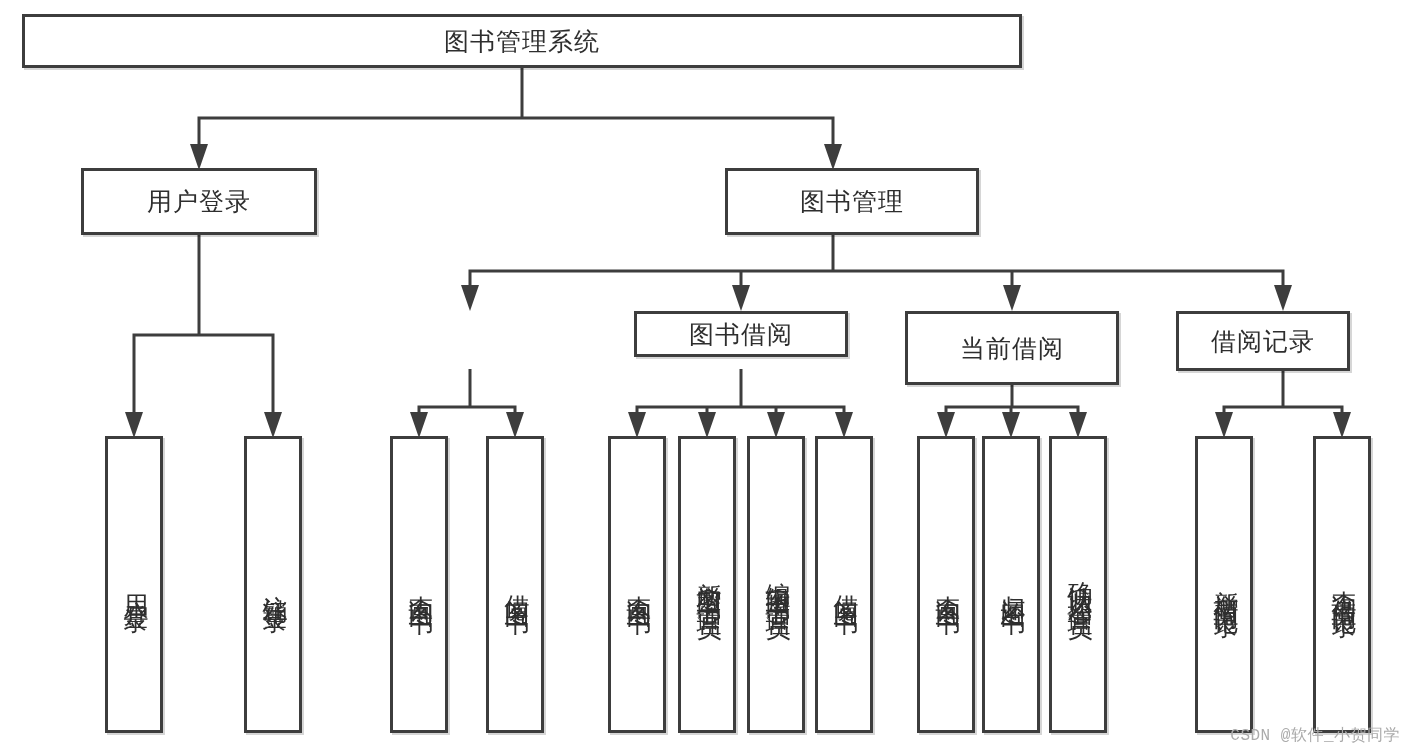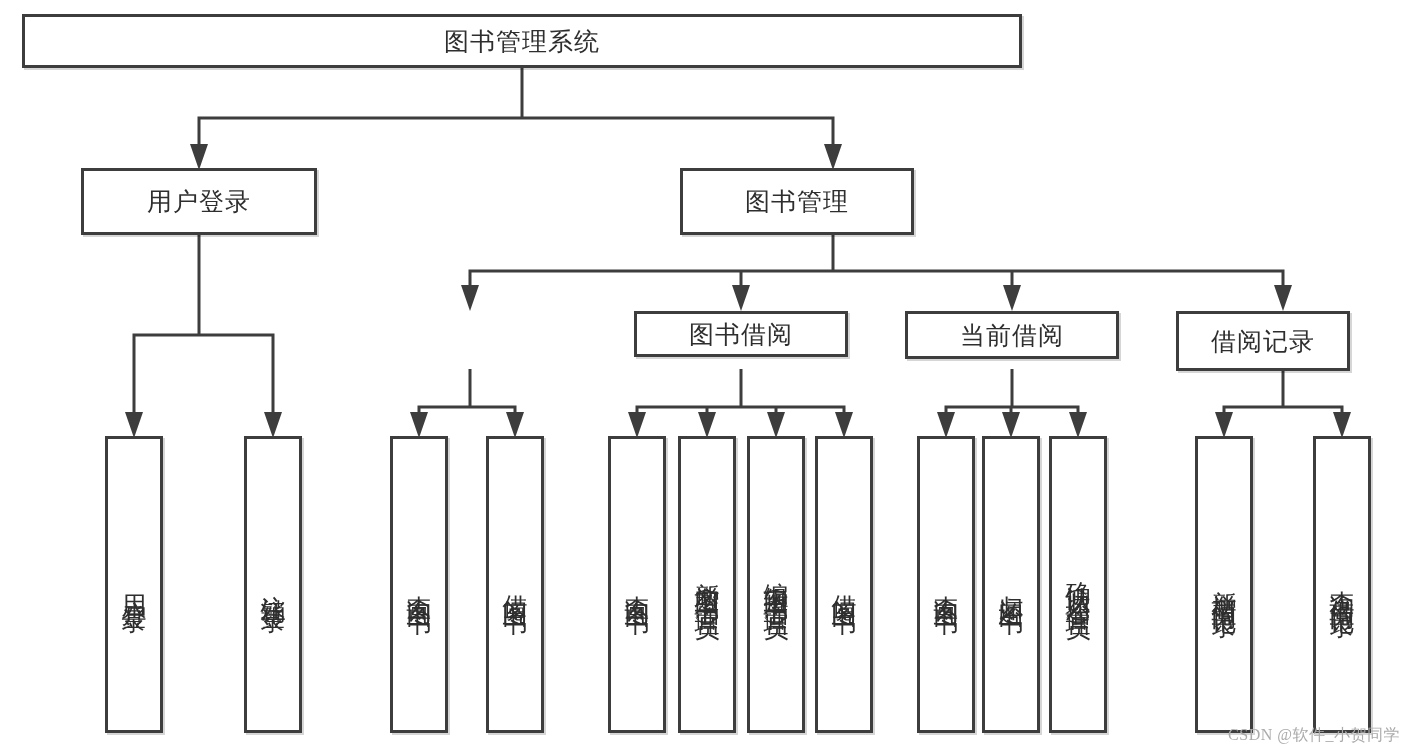--- a/index.html
+++ b/index.html
@@ -1,18 +1,18 @@
 <!DOCTYPE html>
 <html style="--line: #3d3d3d; --text: #2e2e2e; --watermark: #ababab; --background: #ffffff;"><head>
 <meta charset="utf-8">
 <style>
   html,body{margin:0;padding:0;background:#ffffff;}
   .canvas{
     position:relative;width:1405px;height:747px;background:#ffffff;overflow:hidden;
-    font-family:Liberation Serif, serif;color:#2e2e2e;
+    font-family:Liberation Mono, monospace;color:#2e2e2e;
   }
   svg.edges{position:absolute;left:0;top:0;z-index:1;}
   .edges path{fill:none;stroke:var(--line,#3d3d3d);stroke-width:3;}
   .edges polygon{fill:var(--line,#3d3d3d);stroke:none;}
   .node{
     position:absolute;box-sizing:border-box;background:#ffffff;
     border:3px solid var(--line,#3d3d3d);
     display:flex;align-items:center;justify-content:center;
     z-index:2;box-shadow:2px 2px 0 rgba(0,0,0,0.16);
   }
@@ -75,24 +75,24 @@
 
     <path d="M1283 369 V407"></path>
     <path d="M1224 418 V407 H1342 V418"></path>
     <polygon points="1215,412 1233,412 1224,438"></polygon>
     <polygon points="1333,412 1351,412 1342,438"></polygon>
   </svg>
 
   <div class="node h-node" style="left:22px;top:14px;width:1000px;height:54px">图书管理系统</div>
 
   <div class="node h-node" style="left:81px;top:168px;width:236px;height:67px">用户登录</div>
-  <div class="node h-node" style="left:680px;top:168px;width:234px;height:67px">图书管理</div>
+  <div class="node h-node" style="left:725px;top:168px;width:254px;height:67px">图书管理</div>
 
   <div class="node h-node" style="left:634px;top:311px;width:214px;height:46px">图书借阅</div>
-  <div class="node h-node" style="left:905px;top:311px;width:214px;height:48px">当前借阅</div>
+  <div class="node h-node" style="left:905px;top:311px;width:214px;height:74px">当前借阅</div>
   <div class="node h-node" style="left:1176px;top:311px;width:174px;height:60px">借阅记录</div>
 
   <div class="node v-node" style="left:105px;top:436px;width:58px;height:297px">
     <span>用户登录</span>
   </div>
   <div class="node v-node" style="left:244px;top:436px;width:58px;height:297px">
     <span>注销登录</span>
   </div>
 
   <div class="node v-node" style="left:390px;top:436px;width:58px;height:297px">

